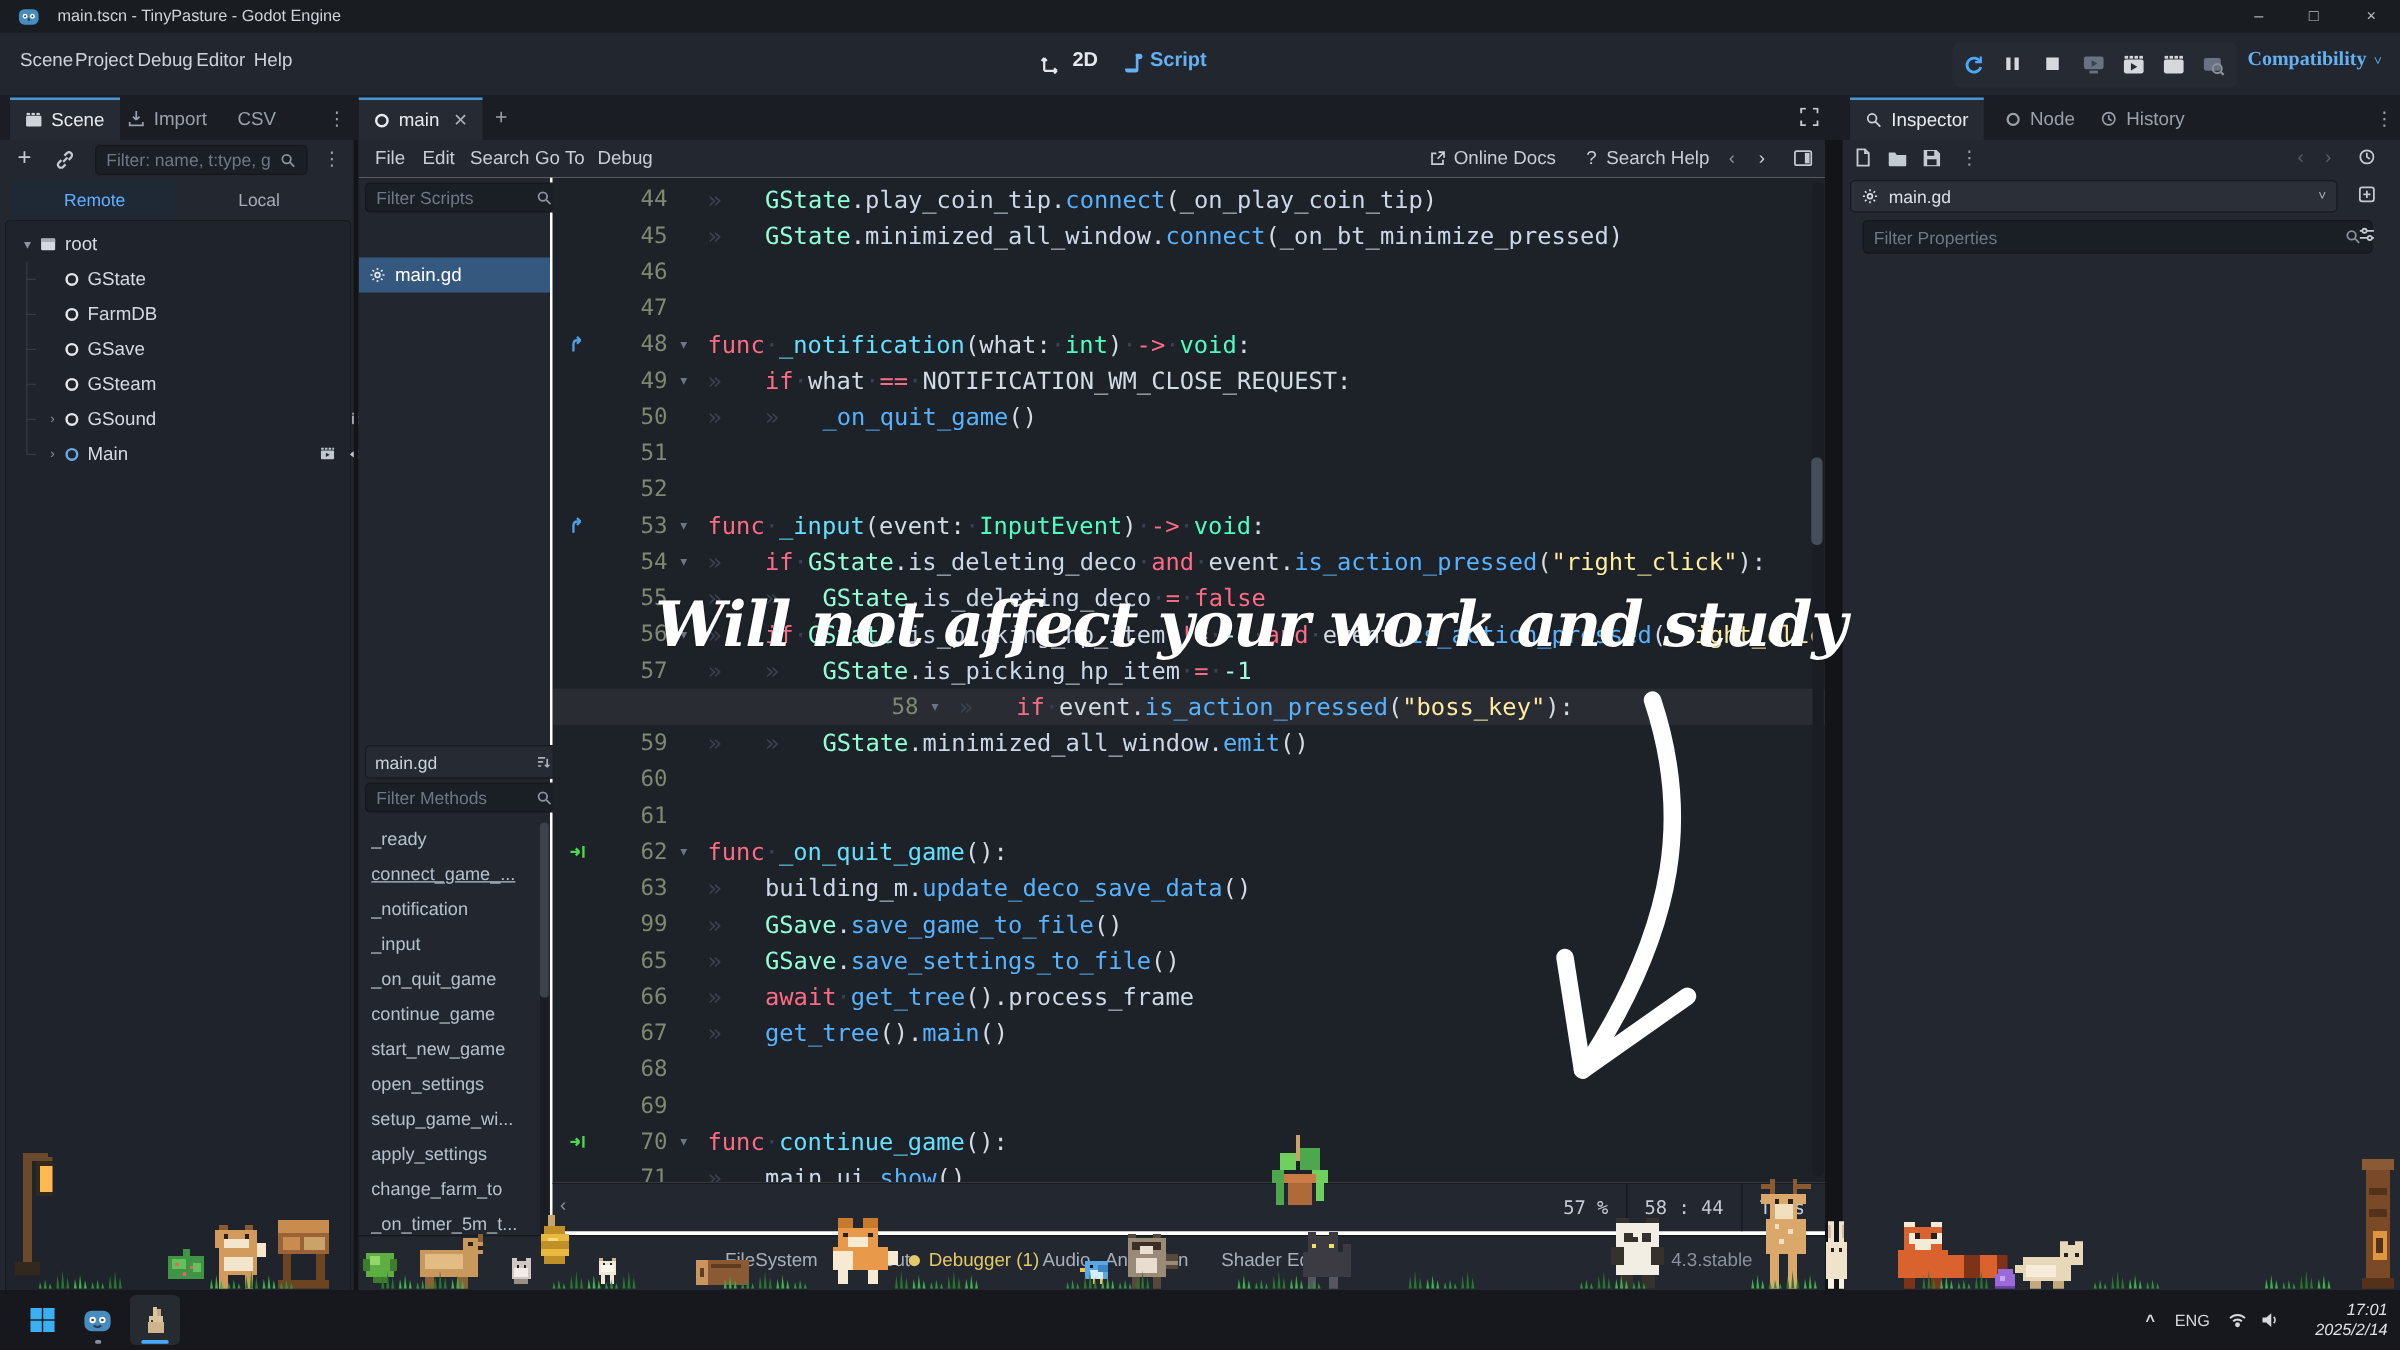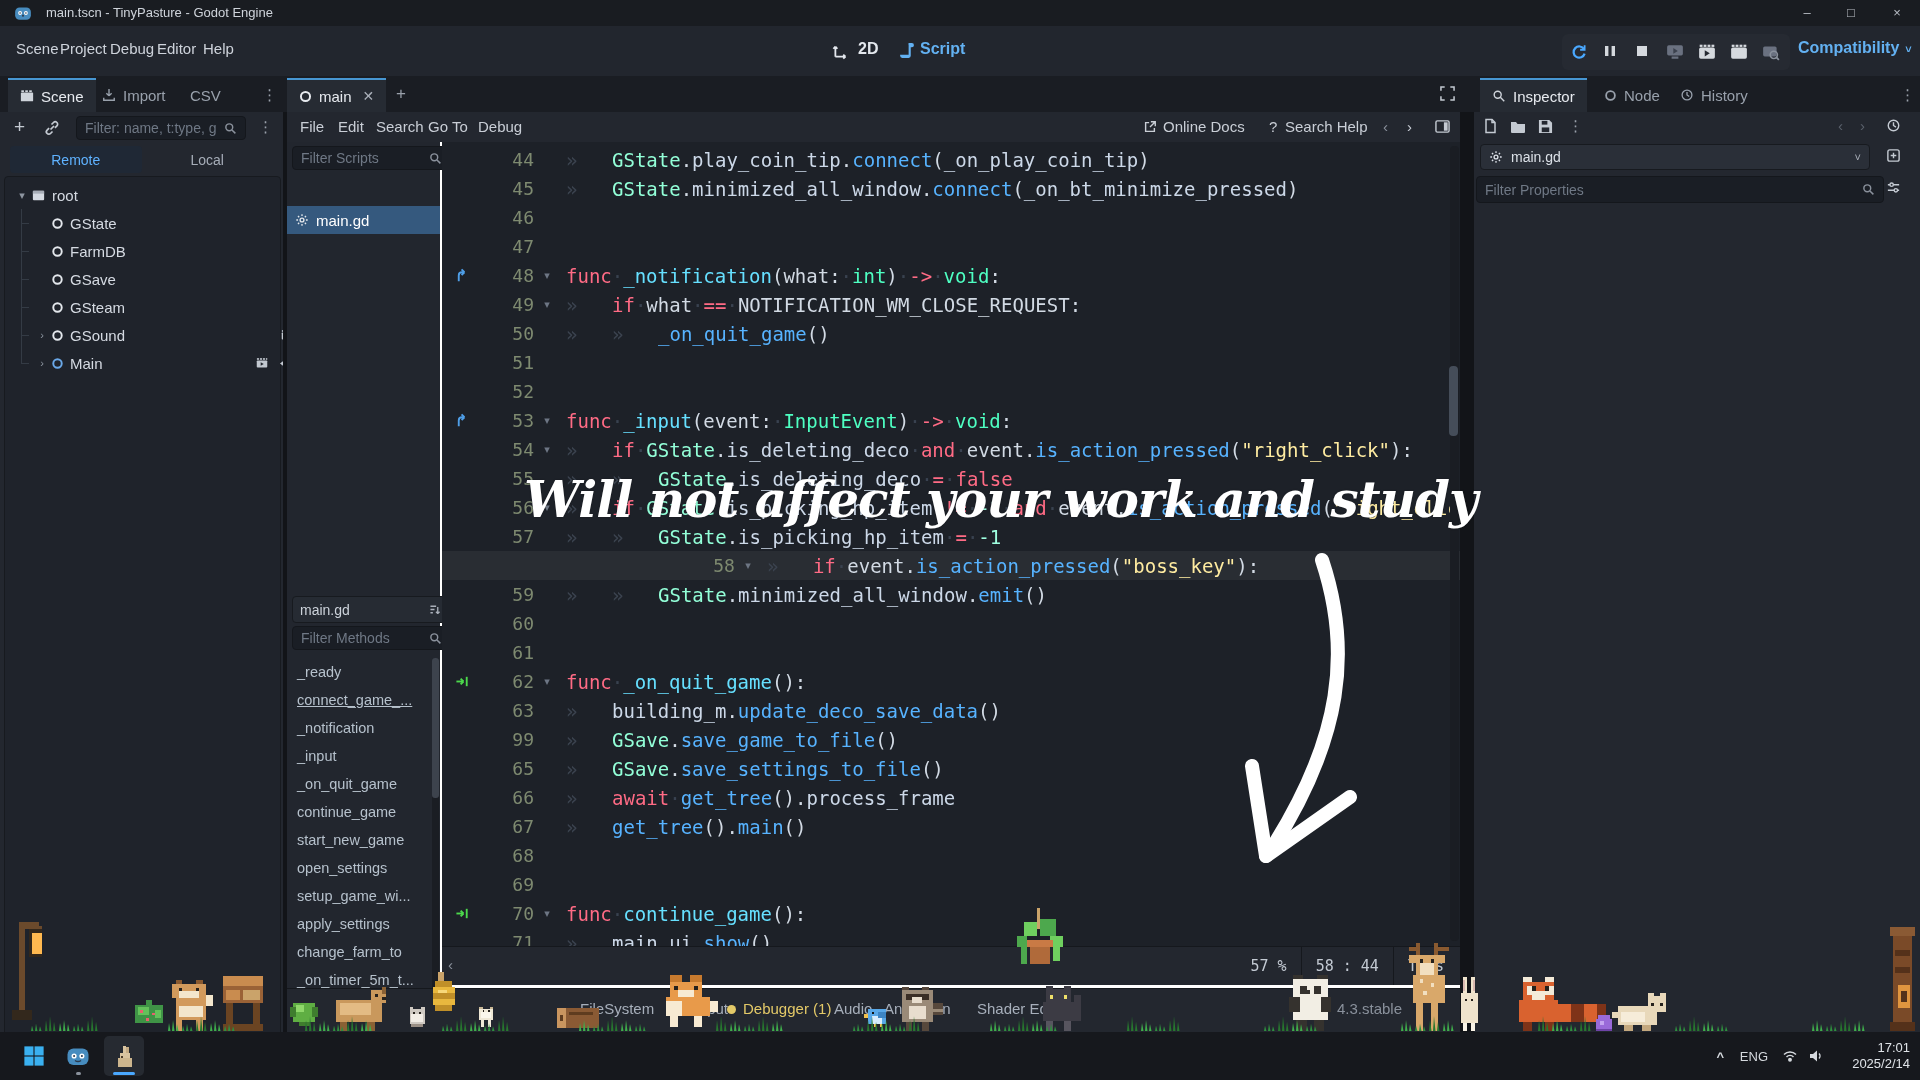--- a/index.html
+++ b/index.html
@@ -14,21 +14,21 @@
   #titlebar .title{position:absolute;left:46px;top:5px;color:#cfd4db;}
   #titlebar .winbtn{position:absolute;top:2px;width:30px;height:22px;text-align:center;color:#b9bec6;font-size:13px;line-height:22px;}
 
   
   #menubar{left:0;top:26px;width:1920px;height:50px;background:#22262e;}
   .menu-item{position:absolute;top:14px;color:#ced3db;font-size:15px;}
   #mode2d{position:absolute;left:858px;top:14px;color:#e4e8ee;font-size:16px;font-weight:bold;}
   #modescript{position:absolute;left:920px;top:14px;color:#63b1f2;font-size:16px;font-weight:bold;}
   #runbar{position:absolute;left:1562px;top:8px;width:228px;height:36px;background:#262a32;border-radius:6px;}
   #runbar .rbi{position:absolute;top:9px;}
-  #compat{position:absolute;left:1798px;top:13px;color:#63b1f2;font-size:16px;font-weight:bold;}
+  #compat{position:absolute;left:1798px;top:13px;color:#63b1f2;font-size:16px;font-weight:bold;font-family:Liberation Serif, serif;}
   #compat .chev{font-size:11px;margin-left:6px;}
 
   
   #tabrow{left:0;top:76px;width:1920px;height:36px;background:#1a1d23;}
   .tab{position:absolute;top:2px;height:34px;display:flex;align-items:center;gap:7px;padding:0 12px;
        color:#99a1ac;font-size:15px;}
   .tab.active{background:#262b33;border-top:2px solid #4796d2;color:#e7eaef;height:32px;}
   .tab .tclose{color:#aab0ba;font-size:14px;margin-left:4px;}
   .vdots{color:#9aa1ab;font-size:15px;letter-spacing:0;}
 
@@ -98,30 +98,30 @@
   .btab{position:absolute;top:11px;color:#a7afbb;font-size:15px;white-space:nowrap;}
   .btab.warn{color:#e3c968;}
   .btab .dot{display:inline-block;width:9px;height:9px;border-radius:50%;background:#e3c968;margin-right:7px;}
   #version{position:absolute;right:58px;top:11px;color:#8a919c;font-size:15px;}
 
   
   .rd-toolbar{position:absolute;left:0;top:0;width:446px;height:30px;}
   #resrow{position:absolute;left:6px;top:32px;width:390px;height:26px;background:#2a2f38;border:1px solid #171a1f;border-radius:4px;
           display:flex;align-items:center;gap:8px;padding:0 8px;box-sizing:border-box;color:#dbe0e7;font-size:14px;}
   #resrow .grow{flex:1;}
-  #filterprops{position:absolute;left:2px;top:64px;width:390px;height:25px;align-items:center;}
+  #filterprops{position:absolute;left:16px;top:64px;width:390px;height:25px;align-items:center;}
 
   
   #taskbar{left:0;top:1032px;width:1920px;height:48px;background:#16181d;z-index:60;}
   .tb-tile{position:absolute;top:4px;width:40px;height:40px;border-radius:5px;display:flex;align-items:center;justify-content:center;}
   .tb-tile.activeapp{background:#262a31;}
   .tb-underline{position:absolute;left:9px;bottom:1px;width:22px;height:3px;border-radius:2px;background:#4aa8ff;}
   .tb-dot{position:absolute;left:18px;bottom:1px;width:5px;height:3px;border-radius:2px;background:#8a919c;}
   .tray{position:absolute;top:0;height:48px;display:flex;align-items:center;color:#d5d9de;font-size:13px;}
-  #clock{position:absolute;right:10px;top:8px;text-align:right;color:#dfe3e8;font-size:13px;line-height:16px;}
+  #clock{position:absolute;right:10px;top:8px;text-align:right;color:#dfe3e8;font-size:13px;line-height:16px;font-style:italic;}
 
   
   #caption{position:absolute;left:524px;top:470px;z-index:90;color:#ffffff;
     font-family:"DejaVu Serif","Liberation Serif",serif;font-style:italic;font-weight:bold;
     font-size:50px;letter-spacing:-1px;white-space:nowrap;text-shadow:0 0 2px rgba(0,0,0,.25);}
   #arrow{position:absolute;left:0;top:0;z-index:88;pointer-events:none;}
 
   
   #critters{position:absolute;left:0;top:0;width:1920px;height:1080px;z-index:40;pointer-events:none;}
   .critter{position:absolute;}

